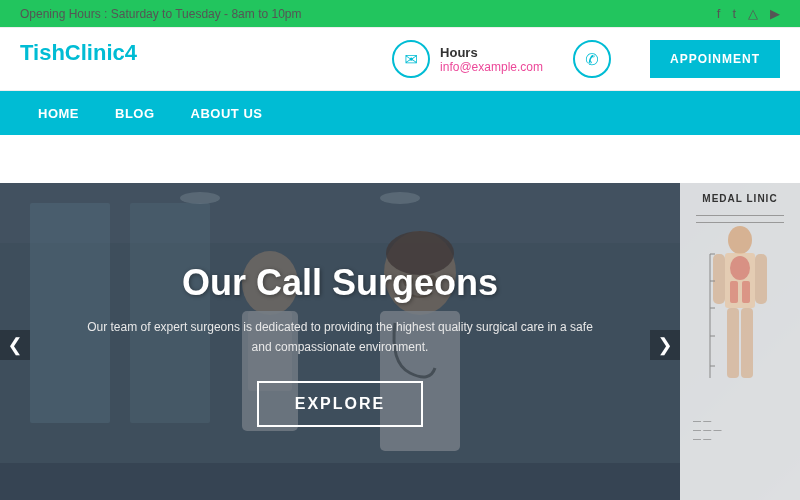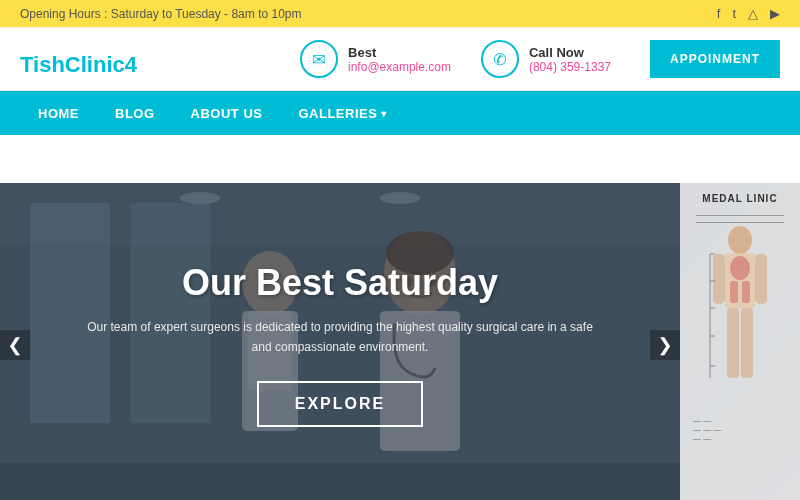--- a/index.html
+++ b/index.html
@@ -1,20 +1,20 @@
 <!DOCTYPE html>
 <html><head>
   <meta charset="utf-8">
   <style>
     * { margin: 0; padding: 0; box-sizing: border-box; }
     body { font-family: Arial, sans-serif; width: 800px; height: 500px; overflow: hidden; }
 
     
     .top-bar {
-      background: #fde047;
+      background: #22c55e;
       border-bottom: 1px solid #eee;
       display: flex;
       justify-content: space-between;
       align-items: center;
       padding: 6px 20px;
       font-size: 12px;
       color: #555;
       text-align: center;
     }
     .top-bar-social {
@@ -24,21 +24,21 @@
     .social-icon {
       color: #555;
       font-size: 13px;
       cursor: pointer;
     }
 
     
     .header {
       background: #fff;
       display: flex;
-      align-items: flex-end;
+      align-items: flex-start;
       padding: 12px 20px;
       border-bottom: 1px solid #eee;
       gap: 20px;
     }
     .logo {
       color: #00bcd4;
       font-size: 22px;
       font-weight: bold;
       flex: 1;
     }
@@ -232,42 +232,37 @@
 </div>
 
 <div class="header">
   <div class="logo">TishClinic4</div>
   <div class="contact-items">
     <div class="contact-item">
       <div class="contact-icon-circle">
         <span>✉</span>
       </div>
       <div>
-        <div class="contact-label">Best</div>
+        <div class="contact-label">Hours</div>
         <div class="contact-value">info@example.com</div>
       </div>
     </div>
     <div class="contact-item">
       <div class="contact-icon-circle">
         <span>✆</span>
       </div>
-      <div>
-        <div class="contact-label">Call Now</div>
-        <div class="contact-value">(804) 359-1337</div>
-      </div>
     </div>
   </div>
   <button class="appt-btn">APPOINMENT</button>
 </div>
 
 <nav class="nav">
   <div class="nav-item">HOME</div>
   <div class="nav-item">BLOG</div>
   <div class="nav-item">ABOUT US</div>
-  <div class="nav-item">GALLERIES <span class="nav-dropdown-arrow">▾</span></div>
 </nav>
 
 <div class="hero">
   <div class="hero-bg">
 
     <svg width="680" height="323" viewBox="0 0 680 323" style="position:absolute;top:0;left:0;">
 
       <rect width="680" height="323" fill="#5a6a78"></rect>
 
       <rect x="0" y="0" width="680" height="60" fill="#6a7a88" opacity="0.5"></rect>
@@ -323,21 +318,21 @@
       <line x1="5" y1="110" x2="10" y2="110" stroke="#888" stroke-width="1"></line>
       <line x1="5" y1="140" x2="10" y2="140" stroke="#888" stroke-width="1"></line>
       <line x1="5" y1="28" x2="5" y2="152" stroke="#888" stroke-width="1"></line>
     </svg>
     <div style="font-size:8px;color:#666;text-align:left;width:100%;padding-left:8px;">— —</div>
     <div style="font-size:8px;color:#666;text-align:left;width:100%;padding-left:8px;">— — —</div>
     <div style="font-size:8px;color:#666;text-align:left;width:100%;padding-left:8px;">— —</div>
   </div>
 
   <div class="hero-content">
-    <h1 class="hero-title">Our Best Saturday</h1>
+    <h1 class="hero-title">Our Call Surgeons</h1>
     <p class="hero-subtitle">Our team of expert surgeons is dedicated to providing the highest quality surgical care in a safe and compassionate environment.</p>
     <button class="explore-btn">EXPLORE</button>
   </div>
 
   <div class="carousel-arrow carousel-arrow-left">
     <span>❮</span>
   </div>
   <div class="carousel-arrow carousel-arrow-right">
     <span>❯</span>
   </div>

